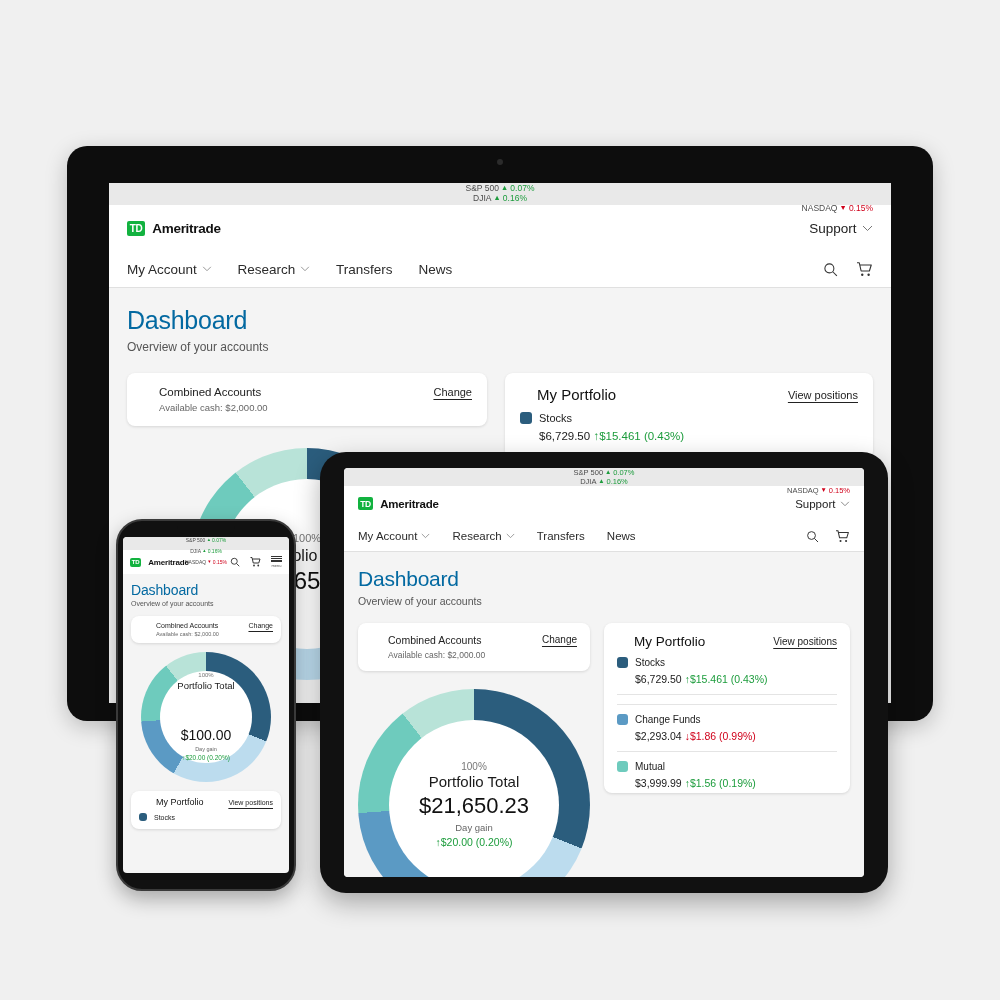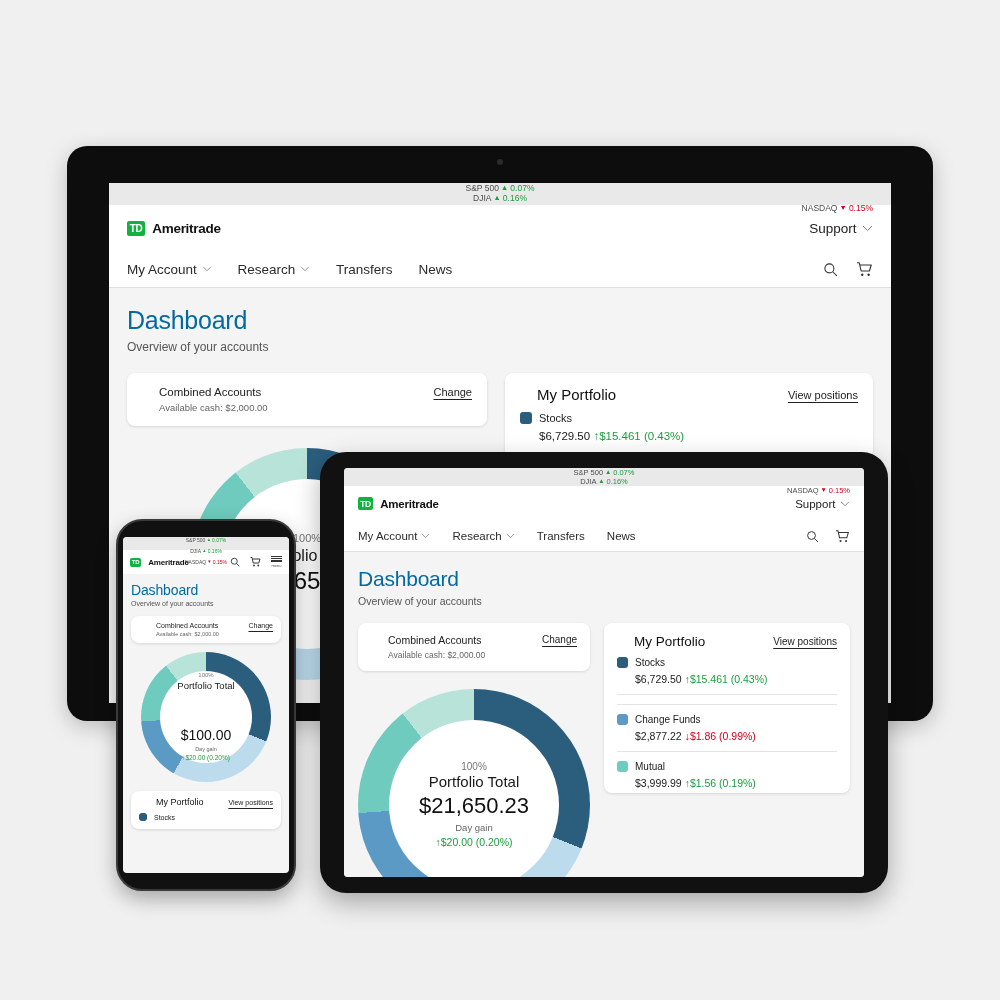--- a/index.html
+++ b/index.html
@@ -434,21 +434,21 @@
               <div class="divider" style="margin-top:9px;"></div>
 
               <div class="divider" style="margin-top:9px;"></div>
 
               <div style="margin-top:9px;">
                 <div class="assetrow">
                   <span class="swatch" style="background:#5b9ac4"></span>
                   <span class="asset-label">Change Funds</span>
                 </div>
                 <div class="asset-val" style="margin:5px 0 0 18px;">
-                  <span>$2,877.22</span>
+                  <span>$2,293.04</span>
                   <span class="down">↓</span><span class="down">$1.86 (0.99%)</span>
                 </div>
               </div>
               <div class="divider" style="margin-top:9px;"></div>
 
               <div style="margin-top:9px;">
                 <div class="assetrow">
                   <span class="swatch" style="background:#6ecbbd"></span>
                   <span class="asset-label">Mutual</span>
                 </div>

